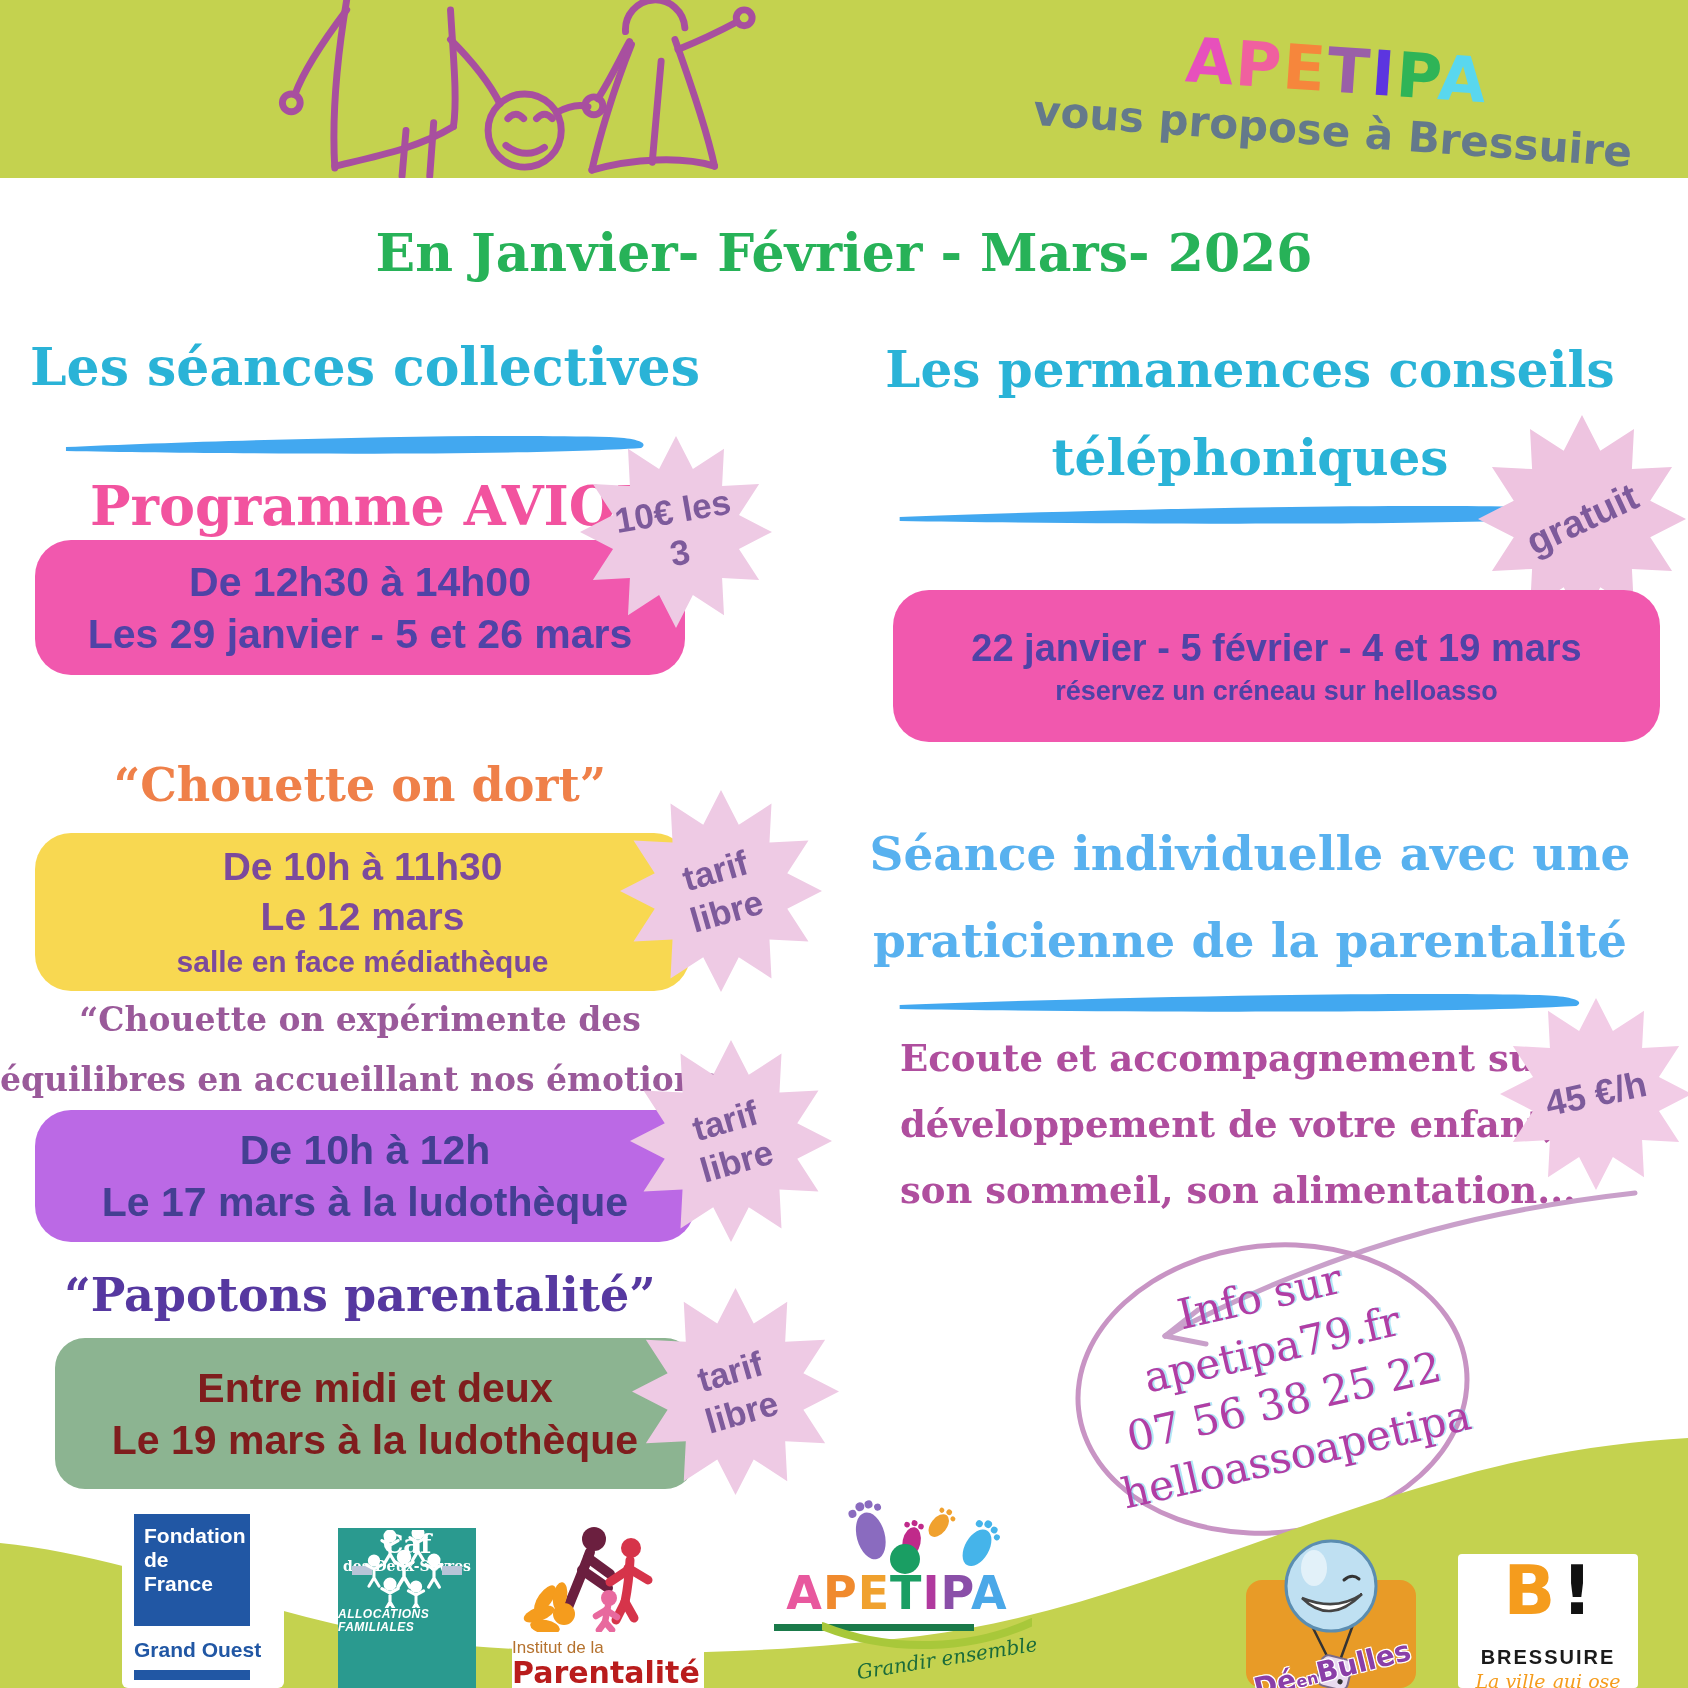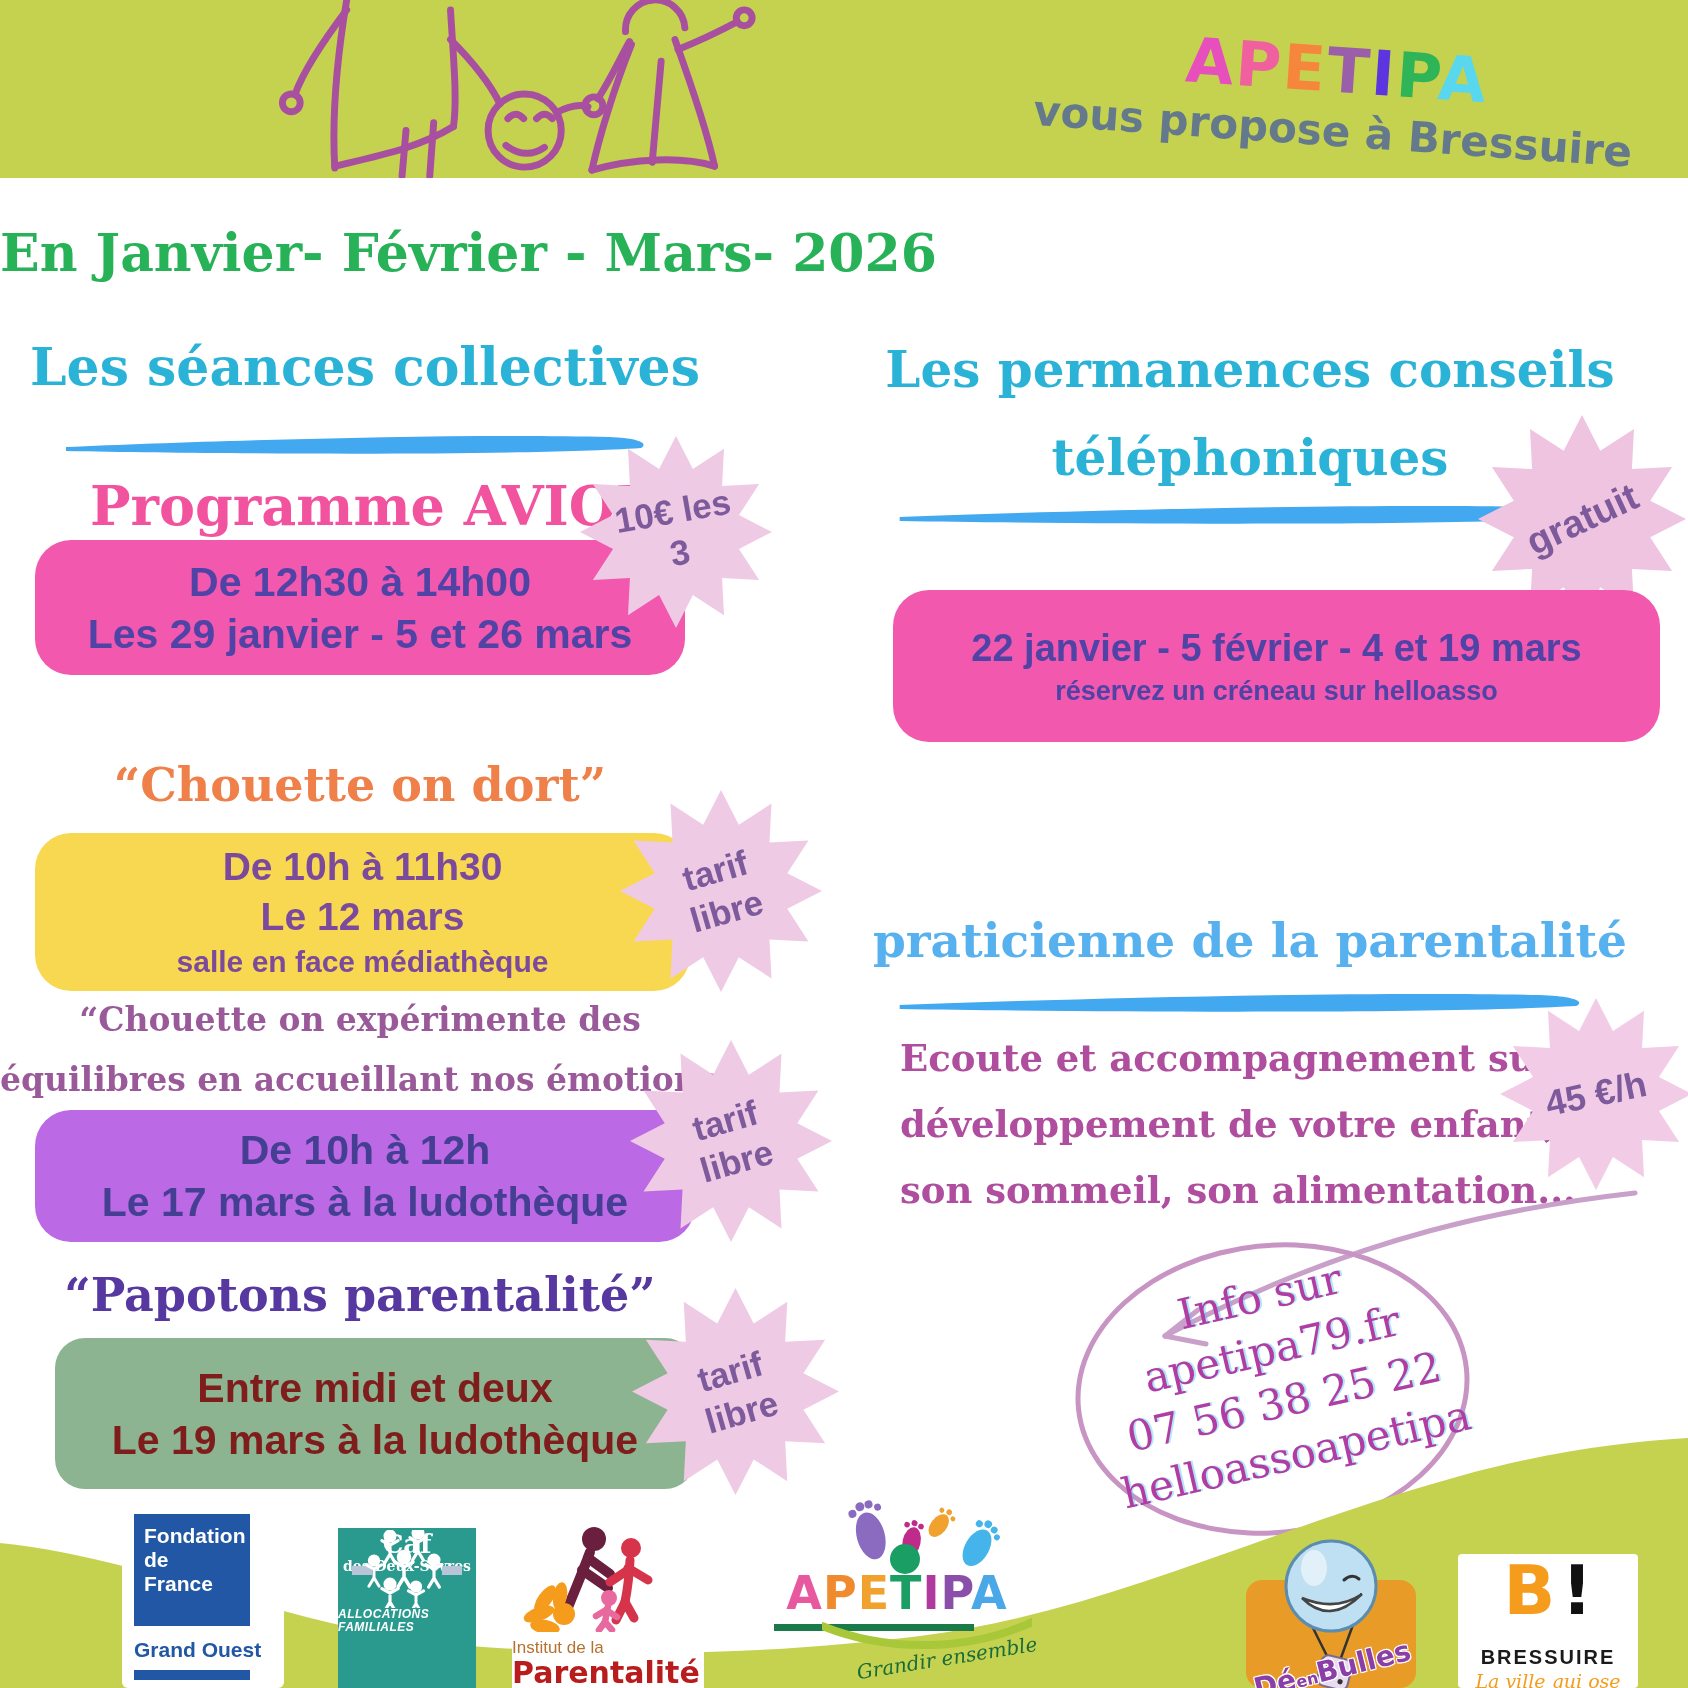--- a/index.html
+++ b/index.html
@@ -7,21 +7,21 @@
           font-family:"Liberation Sans",sans-serif;}
 
   
   .top-band{position:absolute;left:0;top:0;width:1688px;height:178px;background:#c4d24f;}
   .family-svg{position:absolute;left:195px;top:0;width:600px;height:178px;}
   .brand-block{position:absolute;left:1010px;top:16px;width:660px;transform:rotate(4deg);transform-origin:left top;text-align:center;}
   .brand-letters{font-family:"DejaVu Sans",sans-serif;font-weight:bold;font-size:62px;letter-spacing:2px;line-height:64px;}
   .brand-tagline{font-family:"DejaVu Sans",sans-serif;font-weight:bold;font-size:42px;color:#64798b;margin-top:4px;white-space:nowrap;}
 
   
-  .main-title{position:absolute;left:0;top:222px;width:1688px;margin:0;
+  .main-title{position:absolute;left:0;top:222px;width:1688px;text-align:center;margin:0;
               font-family:"DejaVu Serif",serif;font-weight:bold;font-size:52px;color:#27b258;}
 
   
   .h-cyan,.h-sky,.ev-title{position:absolute;text-align:center;font-family:"DejaVu Serif",serif;font-weight:bold;white-space:nowrap;}
   .h-cyan{color:#2ab3d7;font-size:50px;}
   .h-sky{color:#58b1ef;font-size:47px;}
   .lh{left:30px;top:336px;width:660px;font-size:52px;}
   .ph1{left:850px;top:340px;width:800px;}
   .ph2{left:850px;top:428px;width:800px;}
   .sh1{left:850px;top:826px;width:800px;}
@@ -233,20 +233,21 @@
   <div class="star s-gratuit">
     <div class="star-text">
       <span>gratuit</span>
     </div>
   </div>
   <div class="box box-perm">
     <span class="l1">22 janvier - 5 février - 4 et 19 mars</span>
     <span class="sm">réservez un créneau sur helloasso</span>
   </div>
 
+  <div class="h-sky sh1">Séance individuelle avec une</div>
   <div class="h-sky sh2">praticienne de la parentalité</div>
   <svg class="brush b3" viewBox="0 0 600 30" preserveAspectRatio="none">
     <path d="M4,19 C140,13 400,5 552,9 C580,10 592,15 584,20 C460,28 170,26 4,23 Z" fill="#42a8f0"></path>
   </svg>
   <div class="desc d1">Ecoute et accompagnement sur le</div>
   <div class="desc d2">développement de votre enfant,</div>
   <div class="desc d3">son sommeil, son alimentation...</div>
   <div class="star s-45">
     <div class="star-text">
       <span>45 €/h</span>

